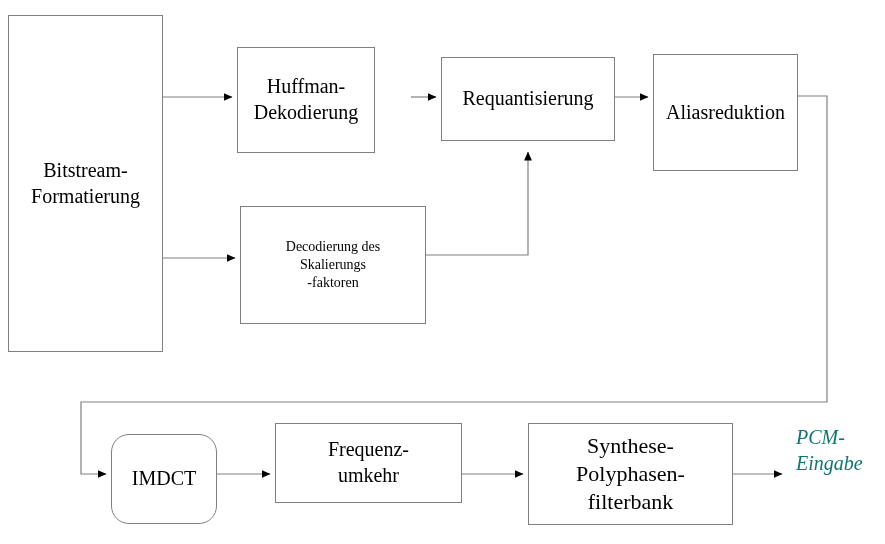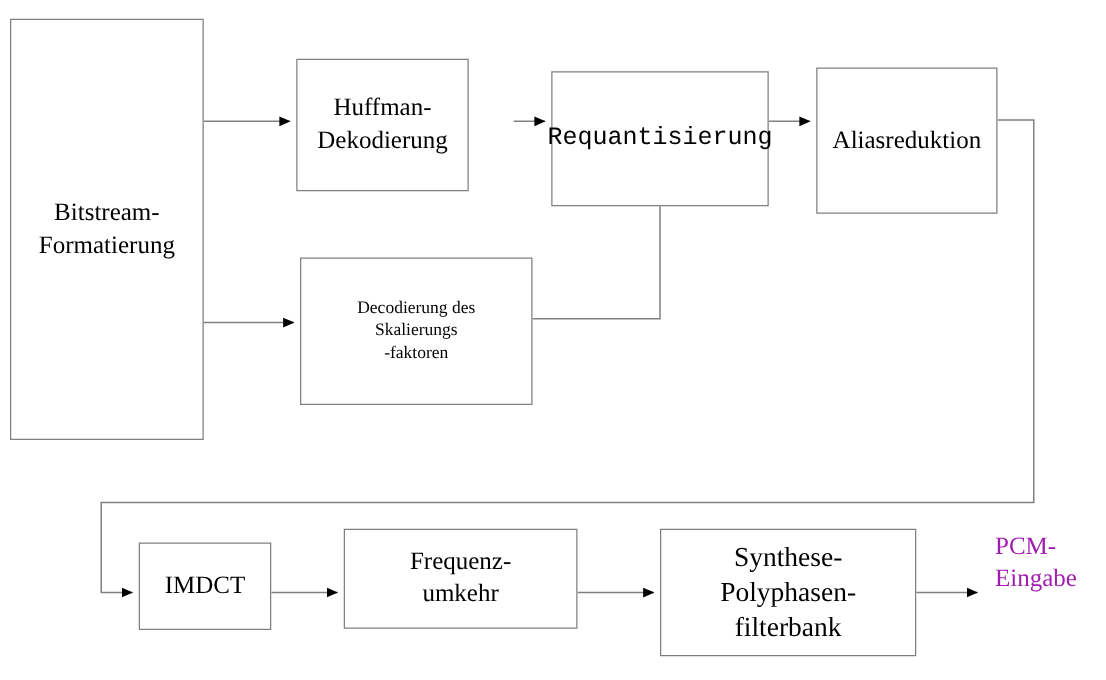--- a/index.html
+++ b/index.html
@@ -42,21 +42,22 @@
   .node-label {
     display: block;
     white-space: pre-line;
     padding: 0 4px;
   }
   .free-label {
     position: absolute;
     text-align: left;
     line-height: 1.3;
     white-space: pre-line;
-    color: #a21caf;
+    color: #0f766e;
+    font-style: italic;
   }
   .fs-lg { font-size: 20px; }
   .fs-md { font-size: 22px; }
   .fs-sm { font-size: 14px; }
 </style>
 </head>
 <body>
 
 <div id="diagram-root">
 
@@ -84,32 +85,32 @@
 
   <div id="node-layer">
       <div class="node" style="left: 8px; top: 15px; width: 155px; height: 337px; border-color: rgb(128, 128, 128);">
         <span class="node-label fs-lg">Bitstream-
 Formatierung</span>
       </div>
       <div class="node" style="left: 237px; top: 47px; width: 138px; height: 106px; border-color: rgb(128, 128, 128);">
         <span class="node-label fs-lg">Huffman-
 Dekodierung</span>
       </div>
-      <div class="node" style="left: 441px; top: 57px; width: 174px; height: 108px; border-color: rgb(128, 128, 128); font-family: Liberation Mono, monospace;">
+      <div class="node" style="left: 441px; top: 57px; width: 174px; height: 84px; border-color: rgb(128, 128, 128);">
         <span class="node-label fs-lg">Requantisierung</span>
       </div>
       <div class="node" style="left: 653px; top: 54px; width: 145px; height: 117px; border-color: rgb(128, 128, 128);">
         <span class="node-label fs-lg">Aliasreduktion</span>
       </div>
       <div class="node" style="left: 240px; top: 206px; width: 186px; height: 118px; border-color: rgb(128, 128, 128);">
         <span class="node-label fs-sm">Decodierung des
 Skalierungs
 -faktoren</span>
       </div>
-      <div class="node" style="left: 111px; top: 434px; width: 106px; height: 70px; border-color: rgb(128, 128, 128);">
+      <div class="node" style="left: 111px; top: 434px; width: 106px; height: 90px; border-color: rgb(128, 128, 128); border-radius: 18px;">
         <span class="node-label fs-lg">IMDCT</span>
       </div>
       <div class="node" style="left: 275px; top: 423px; width: 187px; height: 80px; border-color: rgb(128, 128, 128);">
         <span class="node-label fs-lg">Frequenz-
 umkehr</span>
       </div>
       <div class="node" style="left: 528px; top: 423px; width: 205px; height: 102px; border-color: rgb(128, 128, 128);">
         <span class="node-label fs-md">Synthese-
 Polyphasen-
 filterbank</span>

